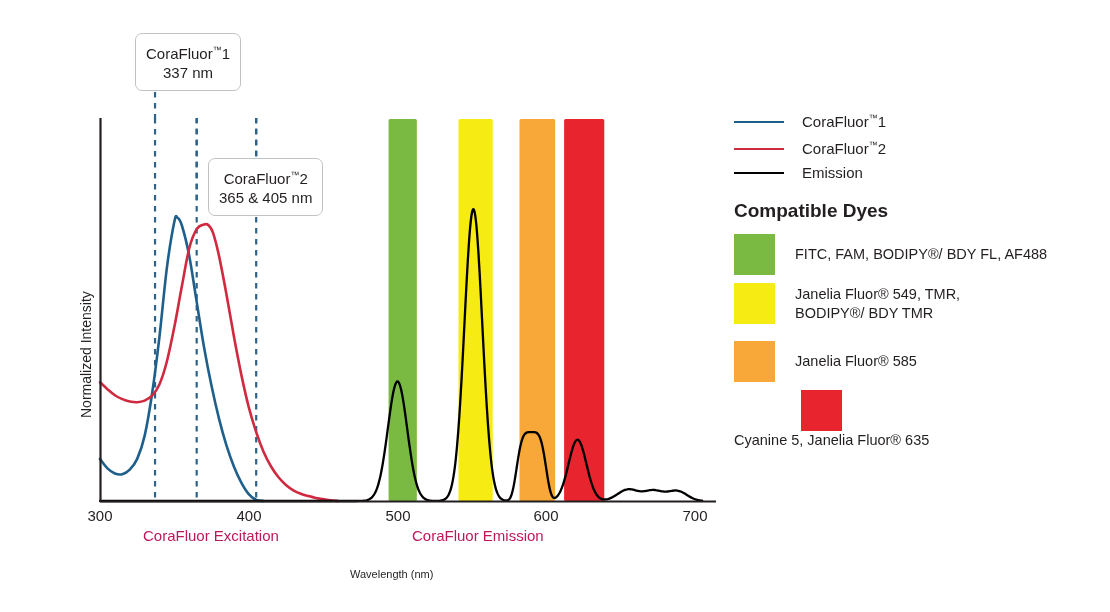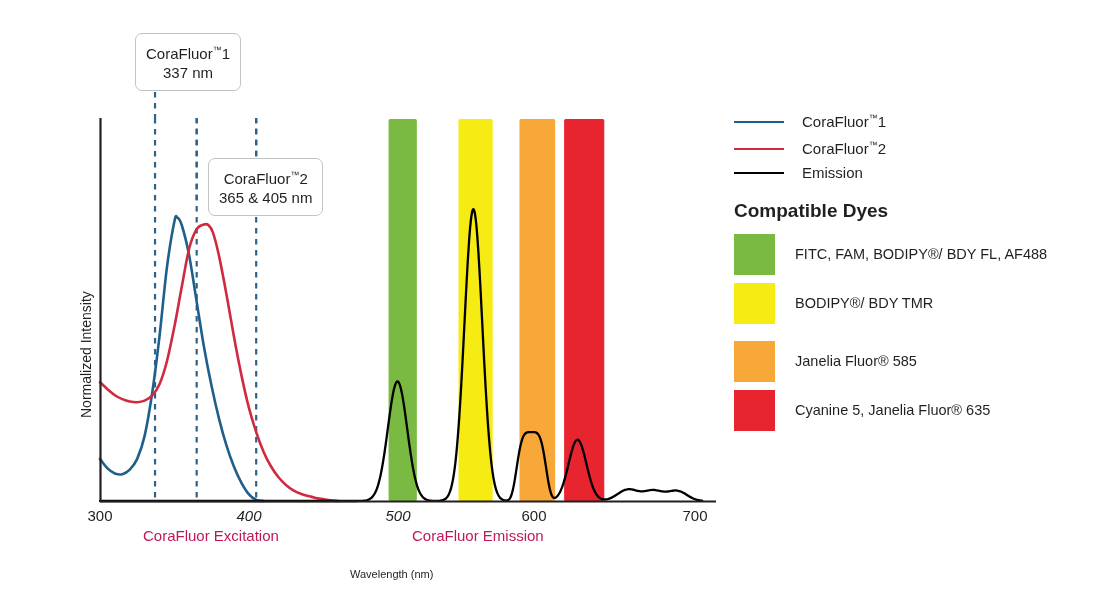--- a/index.html
+++ b/index.html
@@ -111,23 +111,23 @@
     </div>
 
     <div class="cal-box" id="cal1" style="left:208px;top:158px;">
       <span class="ln"><span>CoraFluor</span><span class="tm">™</span><span>2</span></span>
       <span class="ln">365 &amp; 405 nm</span>
     </div>
 
     <div class="ylabel" style="left:78px;top:418px;">Normalized Intensity</div>
 
     <div class="axis-num" style="left:70px;top:507px;">300</div>
-    <div class="axis-num" style="left:219px;top:507px;font-style:italic;">400</div>
-    <div class="axis-num" style="left:368px;top:507px;font-style:italic;">500</div>
-    <div class="axis-num" style="left:504px;top:507px;text-align:center;">600</div>
+    <div class="axis-num" style="left:219px;top:507px;">400</div>
+    <div class="axis-num" style="left:368px;top:507px;">500</div>
+    <div class="axis-num" style="left:516px;top:507px;text-align:center;">600</div>
     <div class="axis-num" style="left:665px;top:507px;">700</div>
 
     <div class="range-label" style="left:143px;top:527px;">CoraFluor Excitation</div>
     <div class="range-label" style="left:412px;top:527px;">CoraFluor Emission</div>
 
     <div class="axis-title" style="left:350px;top:568px;">Wavelength (nm)</div>
   </div>
 
   <div class="legend">
 
@@ -151,32 +151,33 @@
     <div class="dye-row" style="left:3px;top:234px;">
       <span class="dye-swatch" id="ds0" style="background: rgb(122, 185, 66);"></span>
       <span class="dye-text">
         <span class="ln">FITC, FAM, BODIPY®/ BDY FL, AF488</span>
       </span>
     </div>
 
     <div class="dye-row" style="left:3px;top:283px;">
       <span class="dye-swatch" id="ds1" style="background: rgb(246, 235, 19);"></span>
       <span class="dye-text">
+        <span class="ln" style="display:block">Janelia Fluor® 549, TMR,</span>
         <span class="ln" style="display:block">BODIPY®/ BDY TMR</span>
       </span>
     </div>
 
     <div class="dye-row" style="left:3px;top:341px;justify-content:flex-end;">
       <span class="dye-swatch" id="ds2" style="background: rgb(247, 168, 56);"></span>
       <span class="dye-text">
         <span class="ln">Janelia Fluor® 585</span>
       </span>
     </div>
 
-    <div class="dye-row" style="left:3px;top:390px;">
+    <div class="dye-row" style="left:3px;top:390px;flex-direction:column;">
       <span class="dye-swatch" id="ds3" style="background: rgb(232, 36, 47);"></span>
       <span class="dye-text">
         <span class="ln">Cyanine 5, Janelia Fluor® 635</span>
       </span>
     </div>
 
   </div>
 </div>
 
 </body></html>

